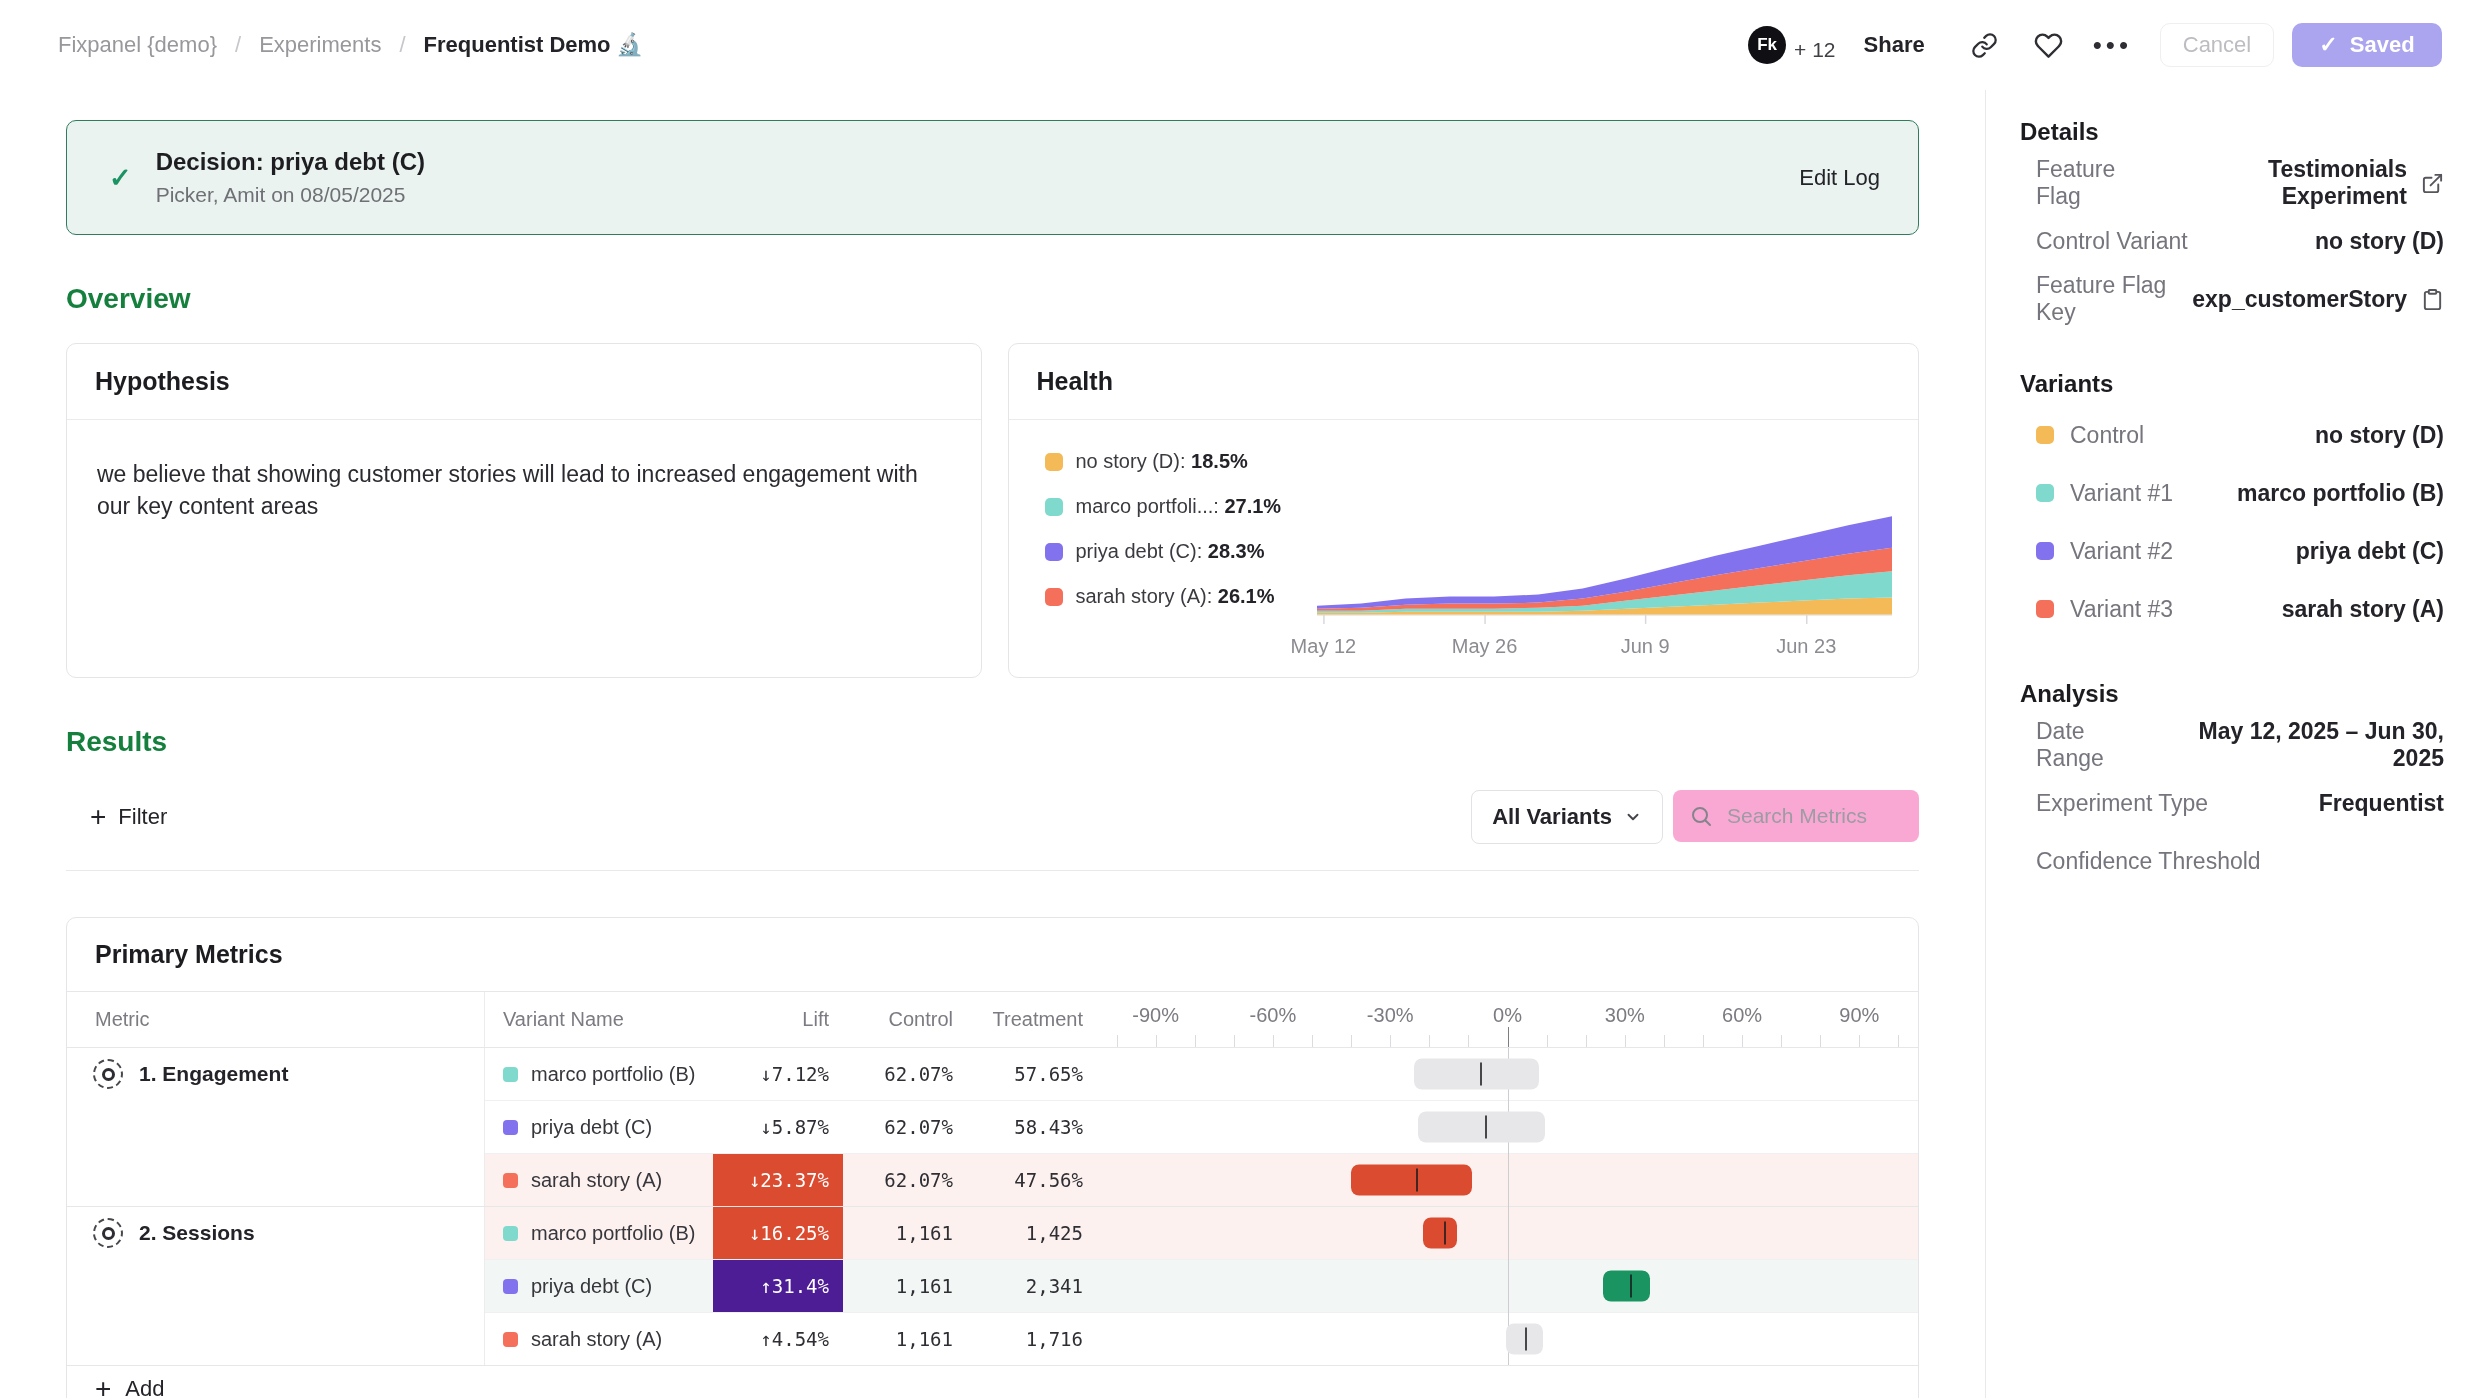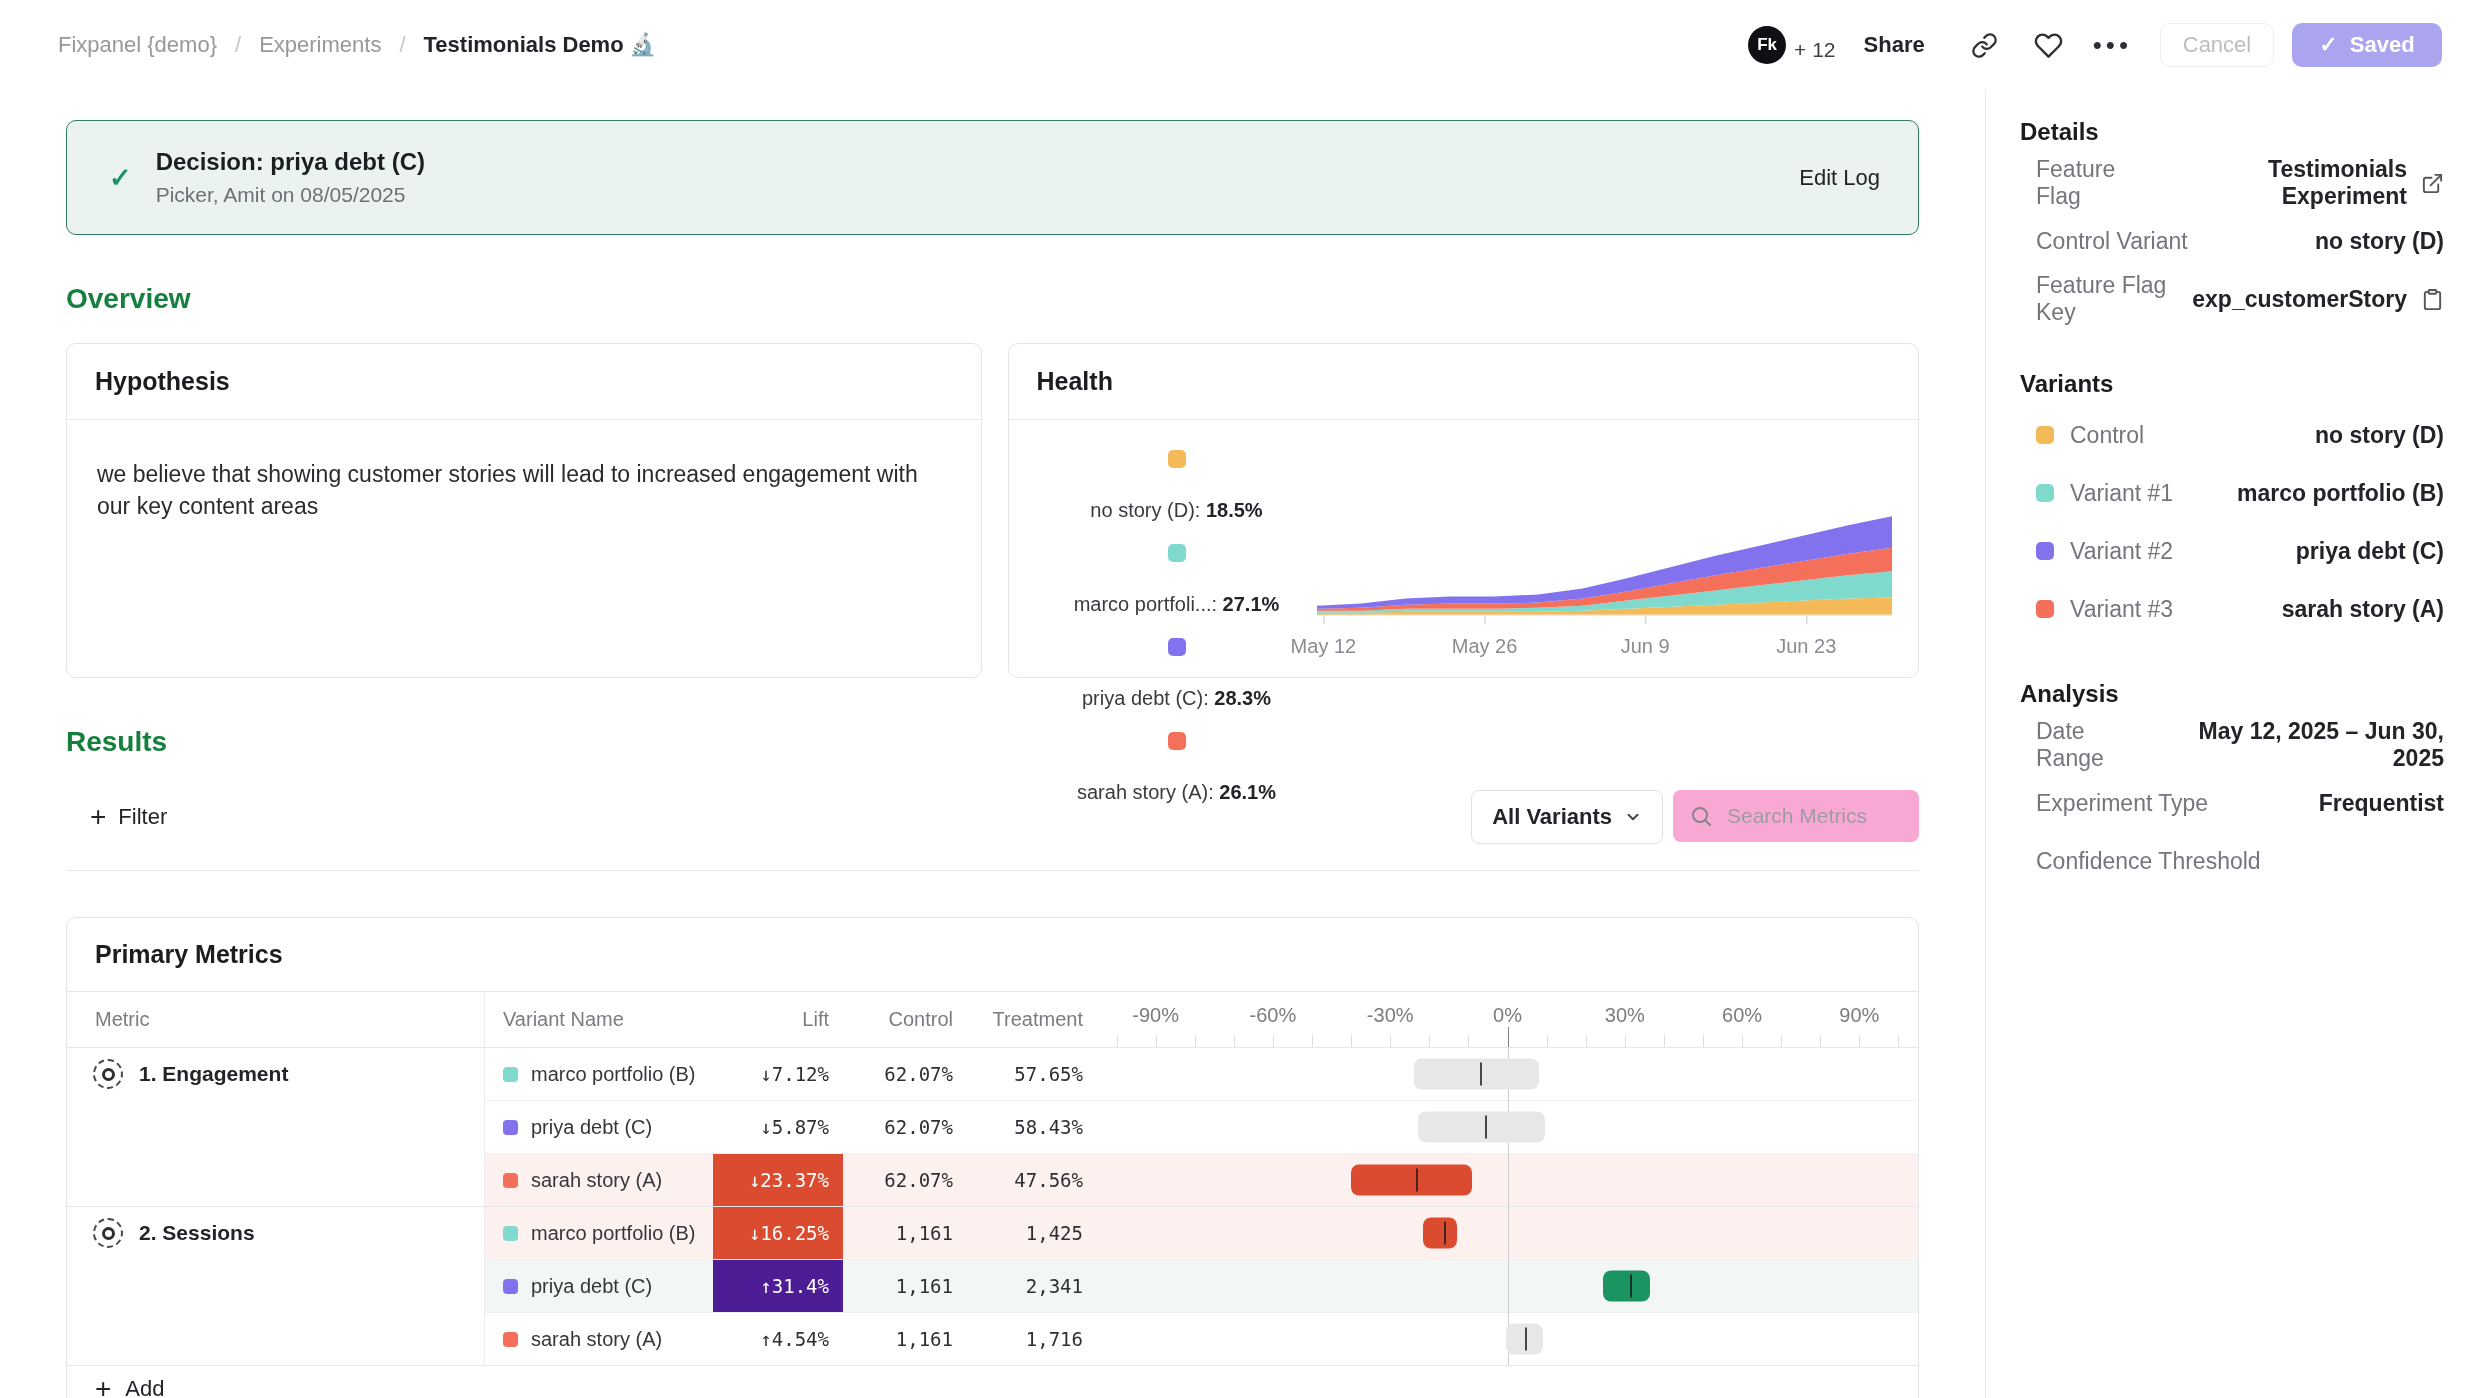--- a/index.html
+++ b/index.html
@@ -36,21 +36,21 @@
 
   
   .cards{display:flex;gap:26px;margin-top:28px;}
   .card{border:1px solid #e5e5e8;border-radius:10px;box-sizing:border-box;background:#fff;}
   .card-title{height:76px;display:flex;align-items:center;padding:0 28px;font-size:25px;font-weight:700;color:#1c1c21;border-bottom:1px solid #ebebee;box-sizing:border-box;}
   .card-hypothesis{width:916px;height:335px;}
   .hypo-body{padding:38px 30px;font-size:23px;color:#2a2a30;line-height:1.4;max-width:880px;}
   .card-health{width:912px;height:335px;display:flex;flex-direction:column;}
   .health-body{display:flex;flex:1;min-height:0;}
   .legend{width:300px;padding:30px 0 0 36px;box-sizing:border-box;display:flex;flex-direction:column;gap:22px;}
-  .legend-item{display:flex;align-items:center;gap:31px;font-size:20px;color:#3a3a40;flex-direction:column;}
+  .legend-item{display:flex;align-items:center;gap:13px;font-size:20px;color:#3a3a40;}
   .legend-item b{color:#232329;}
   .swatch{width:18px;height:18px;border-radius:5px;flex:0 0 auto;}
   .chart-wrap{flex:1;display:flex;flex-direction:column;justify-content:flex-end;padding:0 26px 20px 8px;box-sizing:border-box;}
   .chart-svg{width:100%;height:124px;display:block;}
   .chart-labels{position:relative;height:30px;font-size:20px;color:#8b8b92;}
   .chart-labels span{position:absolute;top:8px;transform:translateX(-50%);white-space:nowrap;}
 
   
   .filter-row{display:flex;align-items:center;margin-top:32px;}
   .filter-btn{display:flex;align-items:center;gap:12px;font-size:22px;font-weight:500;color:#232329;margin-left:24px;cursor:pointer;}
@@ -120,21 +120,21 @@
 <body>
 
 <div class="screen">
 
   <div class="topbar">
     <div class="crumbs" id="breadcrumb">
         <span class="crumb">Fixpanel {demo}</span>
         <span class="sep">/</span>
         <span class="crumb">Experiments</span>
         <span class="sep">/</span>
-        <span class="crumb last">Testimonials Demo 🔬</span>
+        <span class="crumb last">Frequentist Demo 🔬</span>
       </div>
     <div class="top-actions">
       <div class="avatar">Fk</div>
       <span class="plus-n">+ 12</span>
       <span class="share">Share</span>
       <span class="icon-btn">
         <svg width="27" height="27" viewBox="0 0 24 24" fill="none" stroke="currentColor" stroke-width="2" stroke-linecap="round" stroke-linejoin="round">
             <path d="M10 13a5 5 0 0 0 7.54.54l3-3a5 5 0 0 0-7.07-7.07l-1.72 1.71"></path>
             <path d="M14 11a5 5 0 0 0-7.54-.54l-3 3a5 5 0 0 0 7.07 7.07l1.71-1.71"></path>
           </svg>

